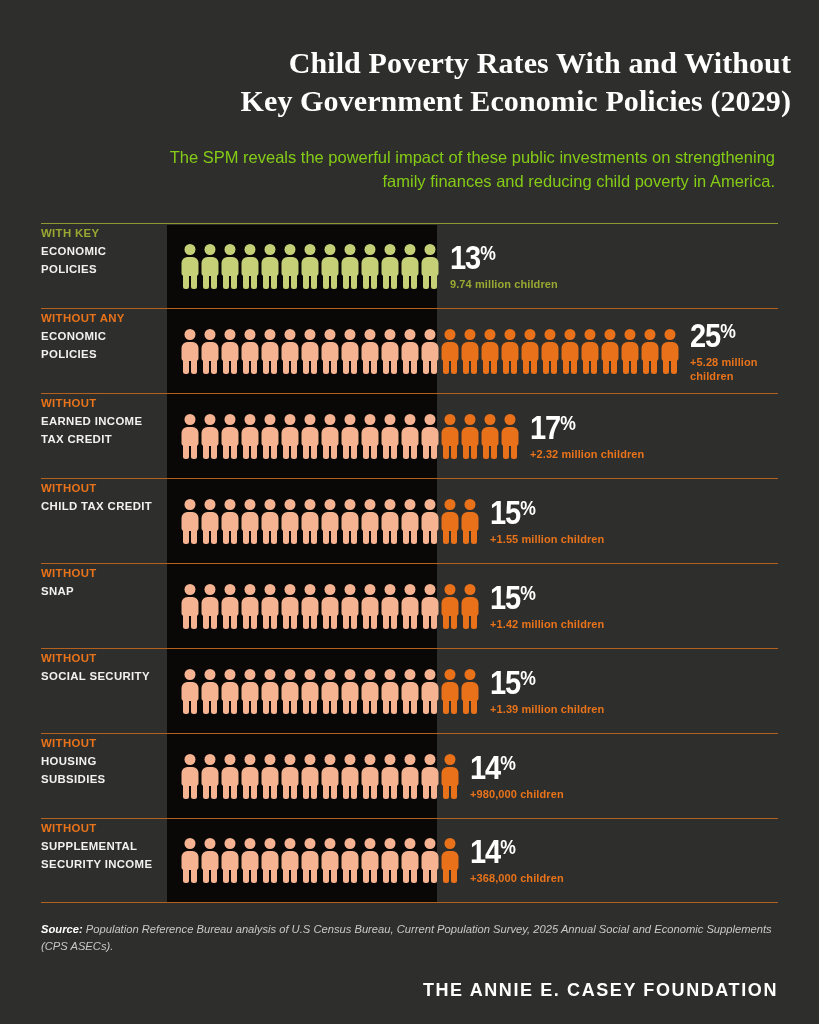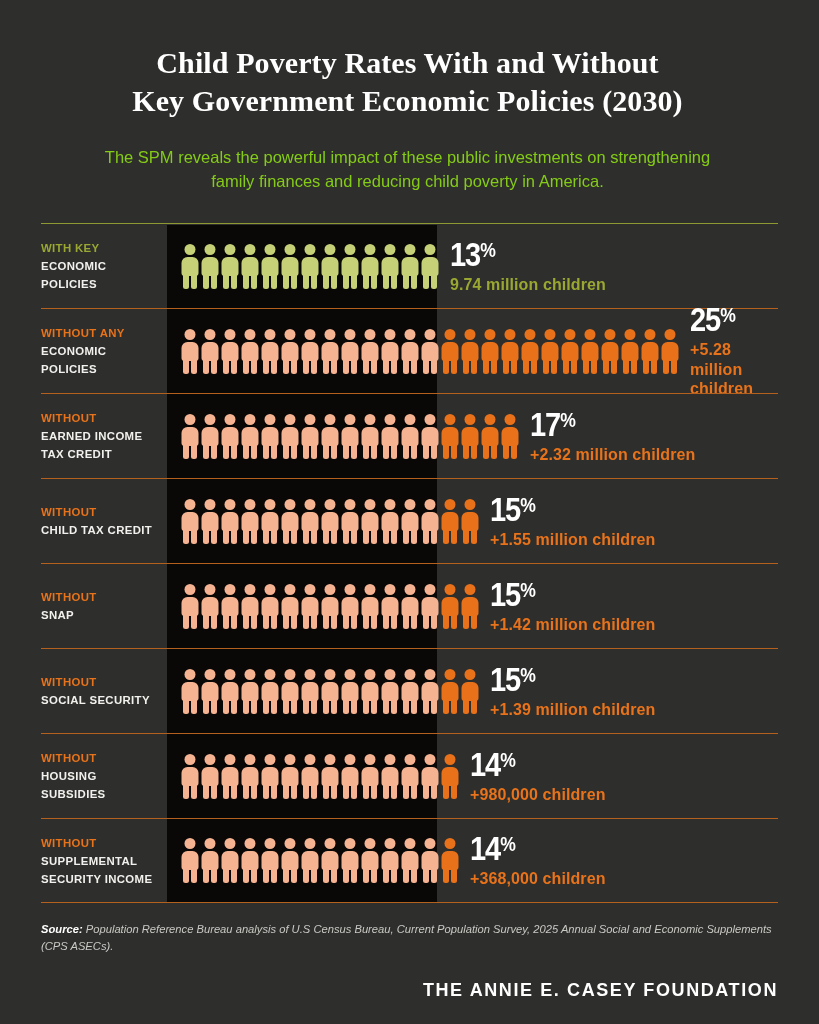--- a/index.html
+++ b/index.html
@@ -14,22 +14,22 @@
 
   #infographic {
     position: relative;
     width: 819px;
     height: 1024px;
     background: #2e2e2c;
   }
 
   
   .header {
-    padding: 44px 62px 0 58px;
-    text-align: center;
+    padding: 44px 28px 0 58px;
+    text-align: right;
   }
   .title {
     font-family: "Liberation Serif", "DejaVu Serif", serif;
     font-weight: bold;
     font-size: 30px;
     line-height: 1.26;
     color: #ffffff;
     letter-spacing: 0.1px;
   }
   .title .line { display: block; }
@@ -71,21 +71,21 @@
     border-top: 1.6px solid #b4601f;
   }
   .row.row-first { border-top: 1.6px solid #8e9a31; }
   .row.row-last  { border-bottom: 1.6px solid #b4601f; }
 
   .row-label {
     width: 126px;
     flex: 0 0 126px;
     display: flex;
     flex-direction: column;
-    justify-content: center;
+    justify-content: flex-start;
     padding-right: 8px;
     font-size: 11.4px;
     font-weight: bold;
     letter-spacing: 0.35px;
     line-height: 1.58;
     color: #f2f1ee;
     text-transform: uppercase;
   }
   .row-label .kicker { color: #e8731a; }
   .row-label.green .kicker { color: #9aa832; }
@@ -165,21 +165,21 @@
     transform-origin: left center;
     white-space: nowrap;
   }
   .pct .sym {
     font-size: 20px;
     vertical-align: 9px;
     letter-spacing: -0.5px;
   }
   .sub {
     margin-top: 5px;
-    font-size: 16px;
+    font-size: 11px;
     font-weight: bold;
     line-height: 1.22;
     color: #e8731a;
     letter-spacing: 0.1px;
     white-space: pre-line;
   }
   .sub.green { color: #9aa832; }
 
   .row-value.narrow { max-width: 82px; }
 
@@ -204,21 +204,21 @@
   }
 </style>
 </head>
 <body>
 
 <div id="infographic">
 
   <div class="header">
     <div class="title">
       <span class="line">Child Poverty Rates With and Without</span>
-      <span class="line">Key Government Economic Policies (2030)</span>
+      <span class="line">Key Government Economic Policies (2029)</span>
     </div>
     <div class="subtitle">
       <span class="line">The SPM reveals the powerful impact of these public investments on strengthening</span>
       <span class="line">family finances and reducing child poverty in America.</span>
     </div>
   </div>
 
   <div class="chart" id="chart">
     <div class="dark-band"></div>
 

